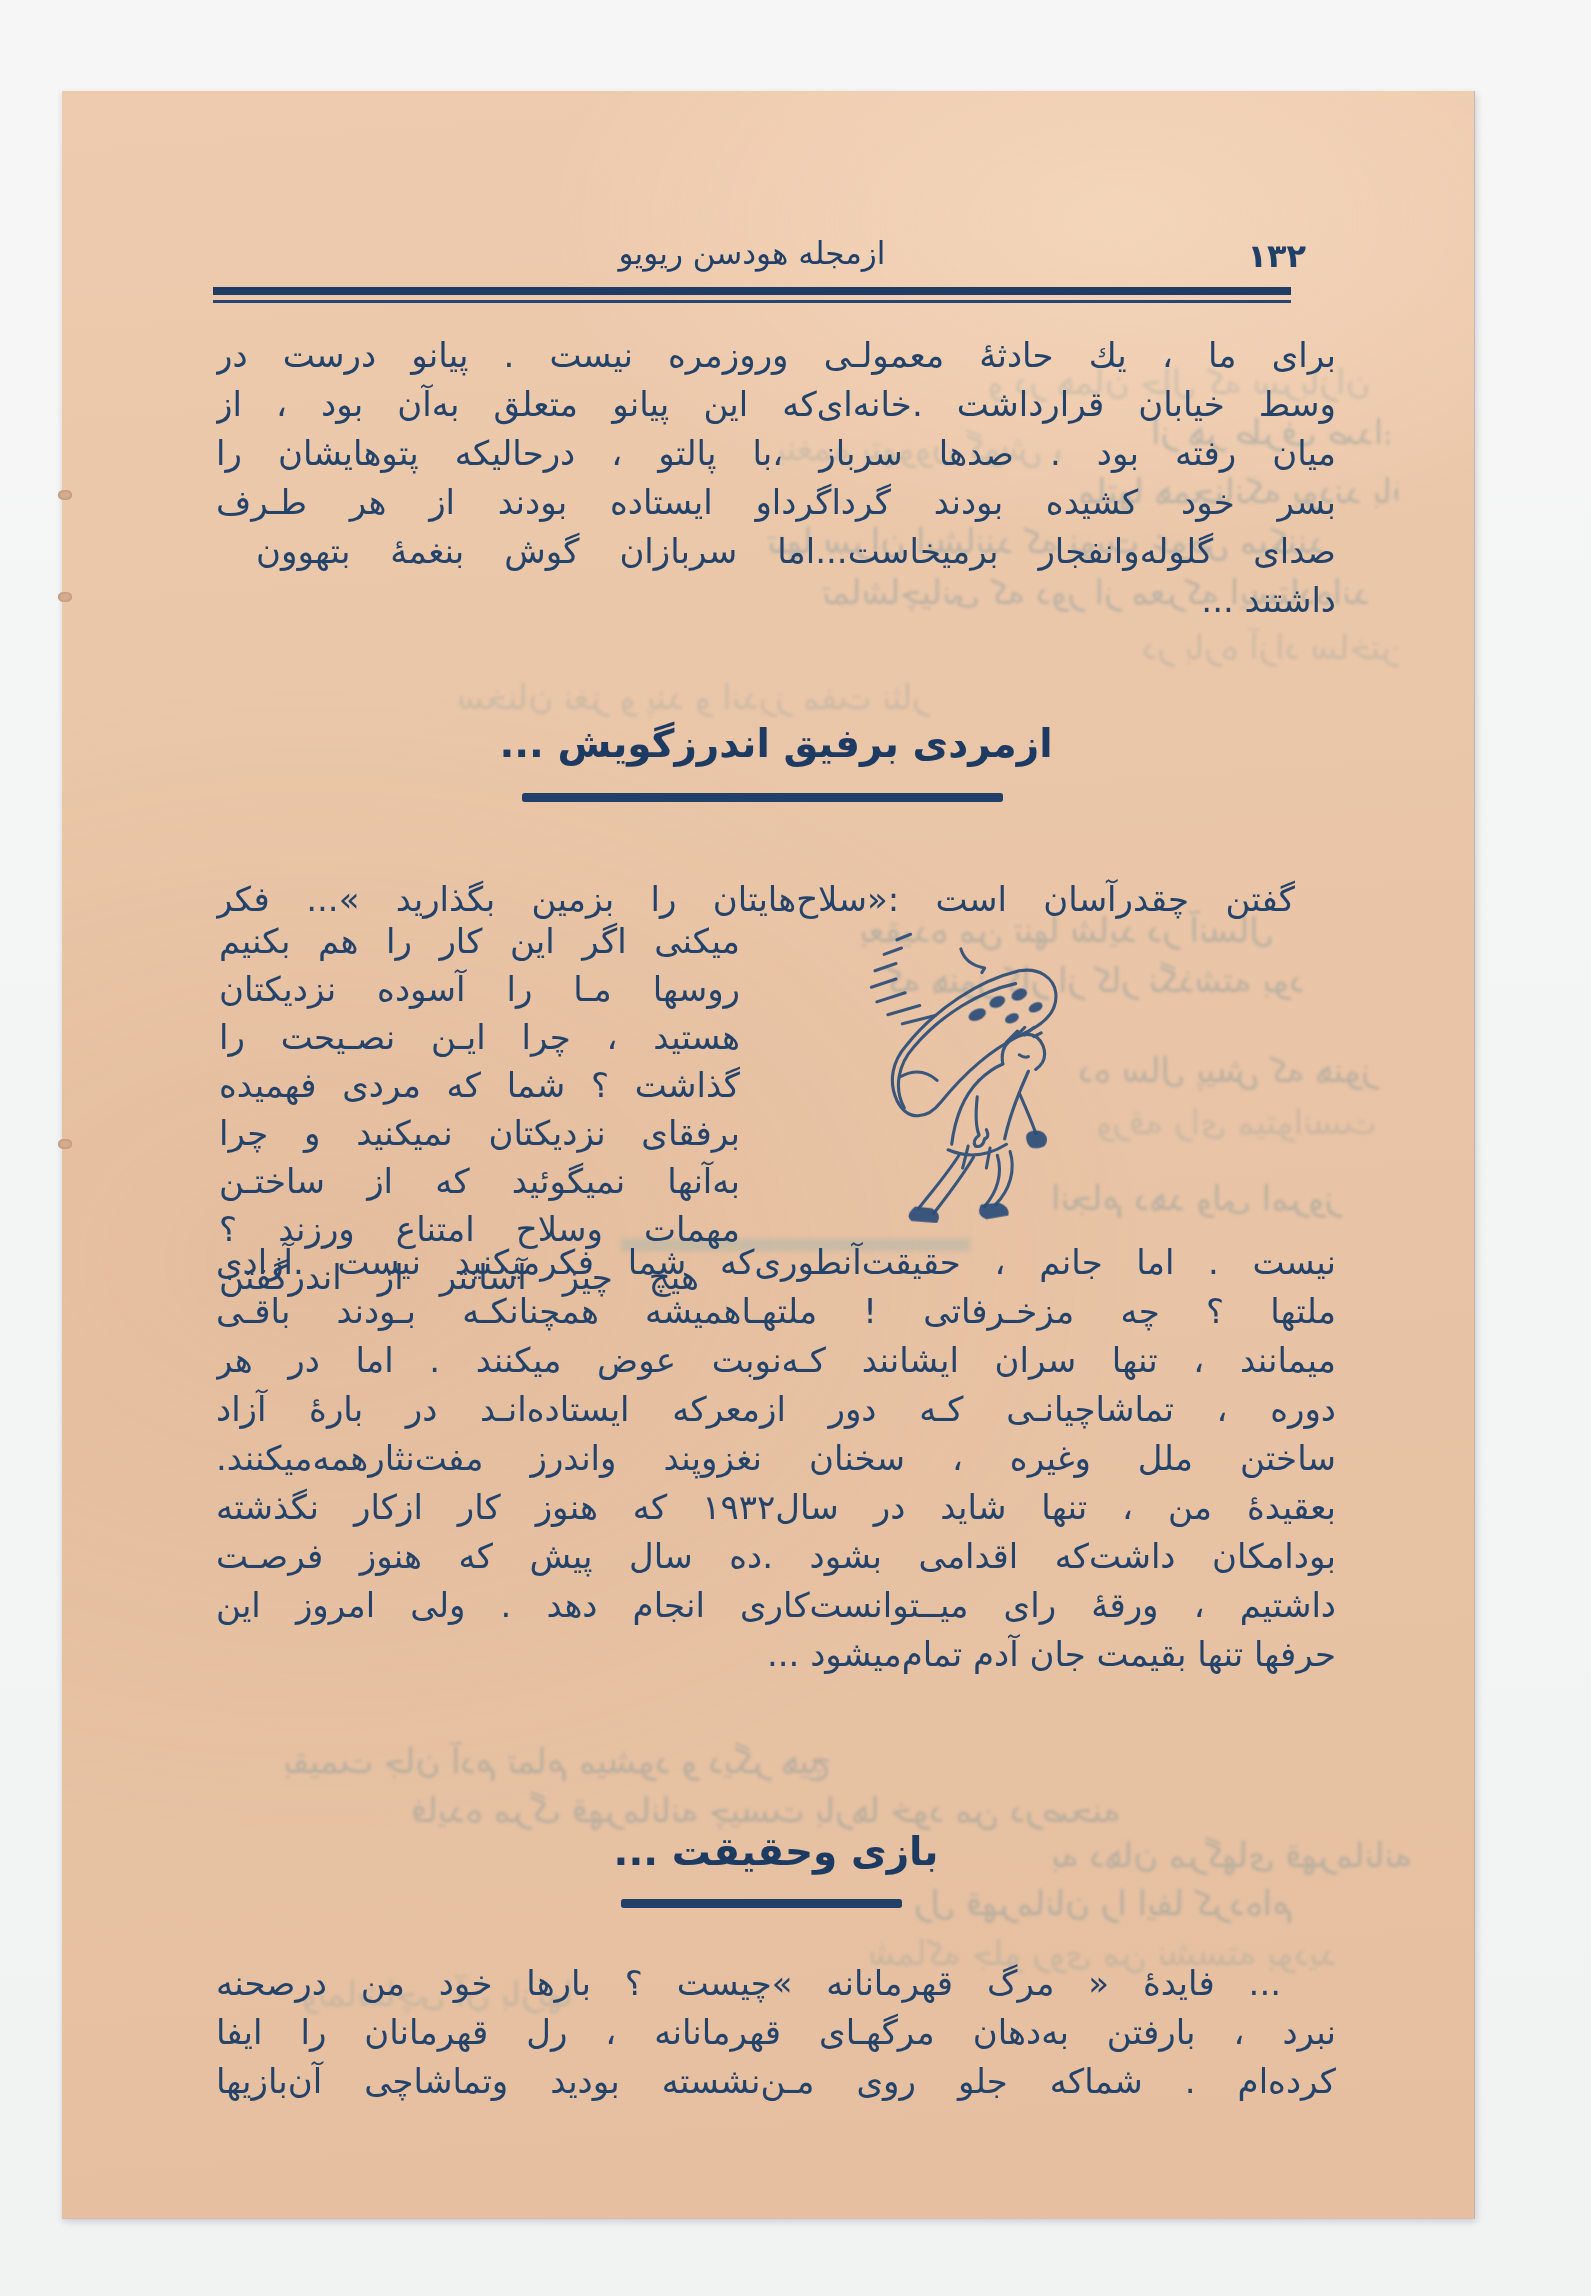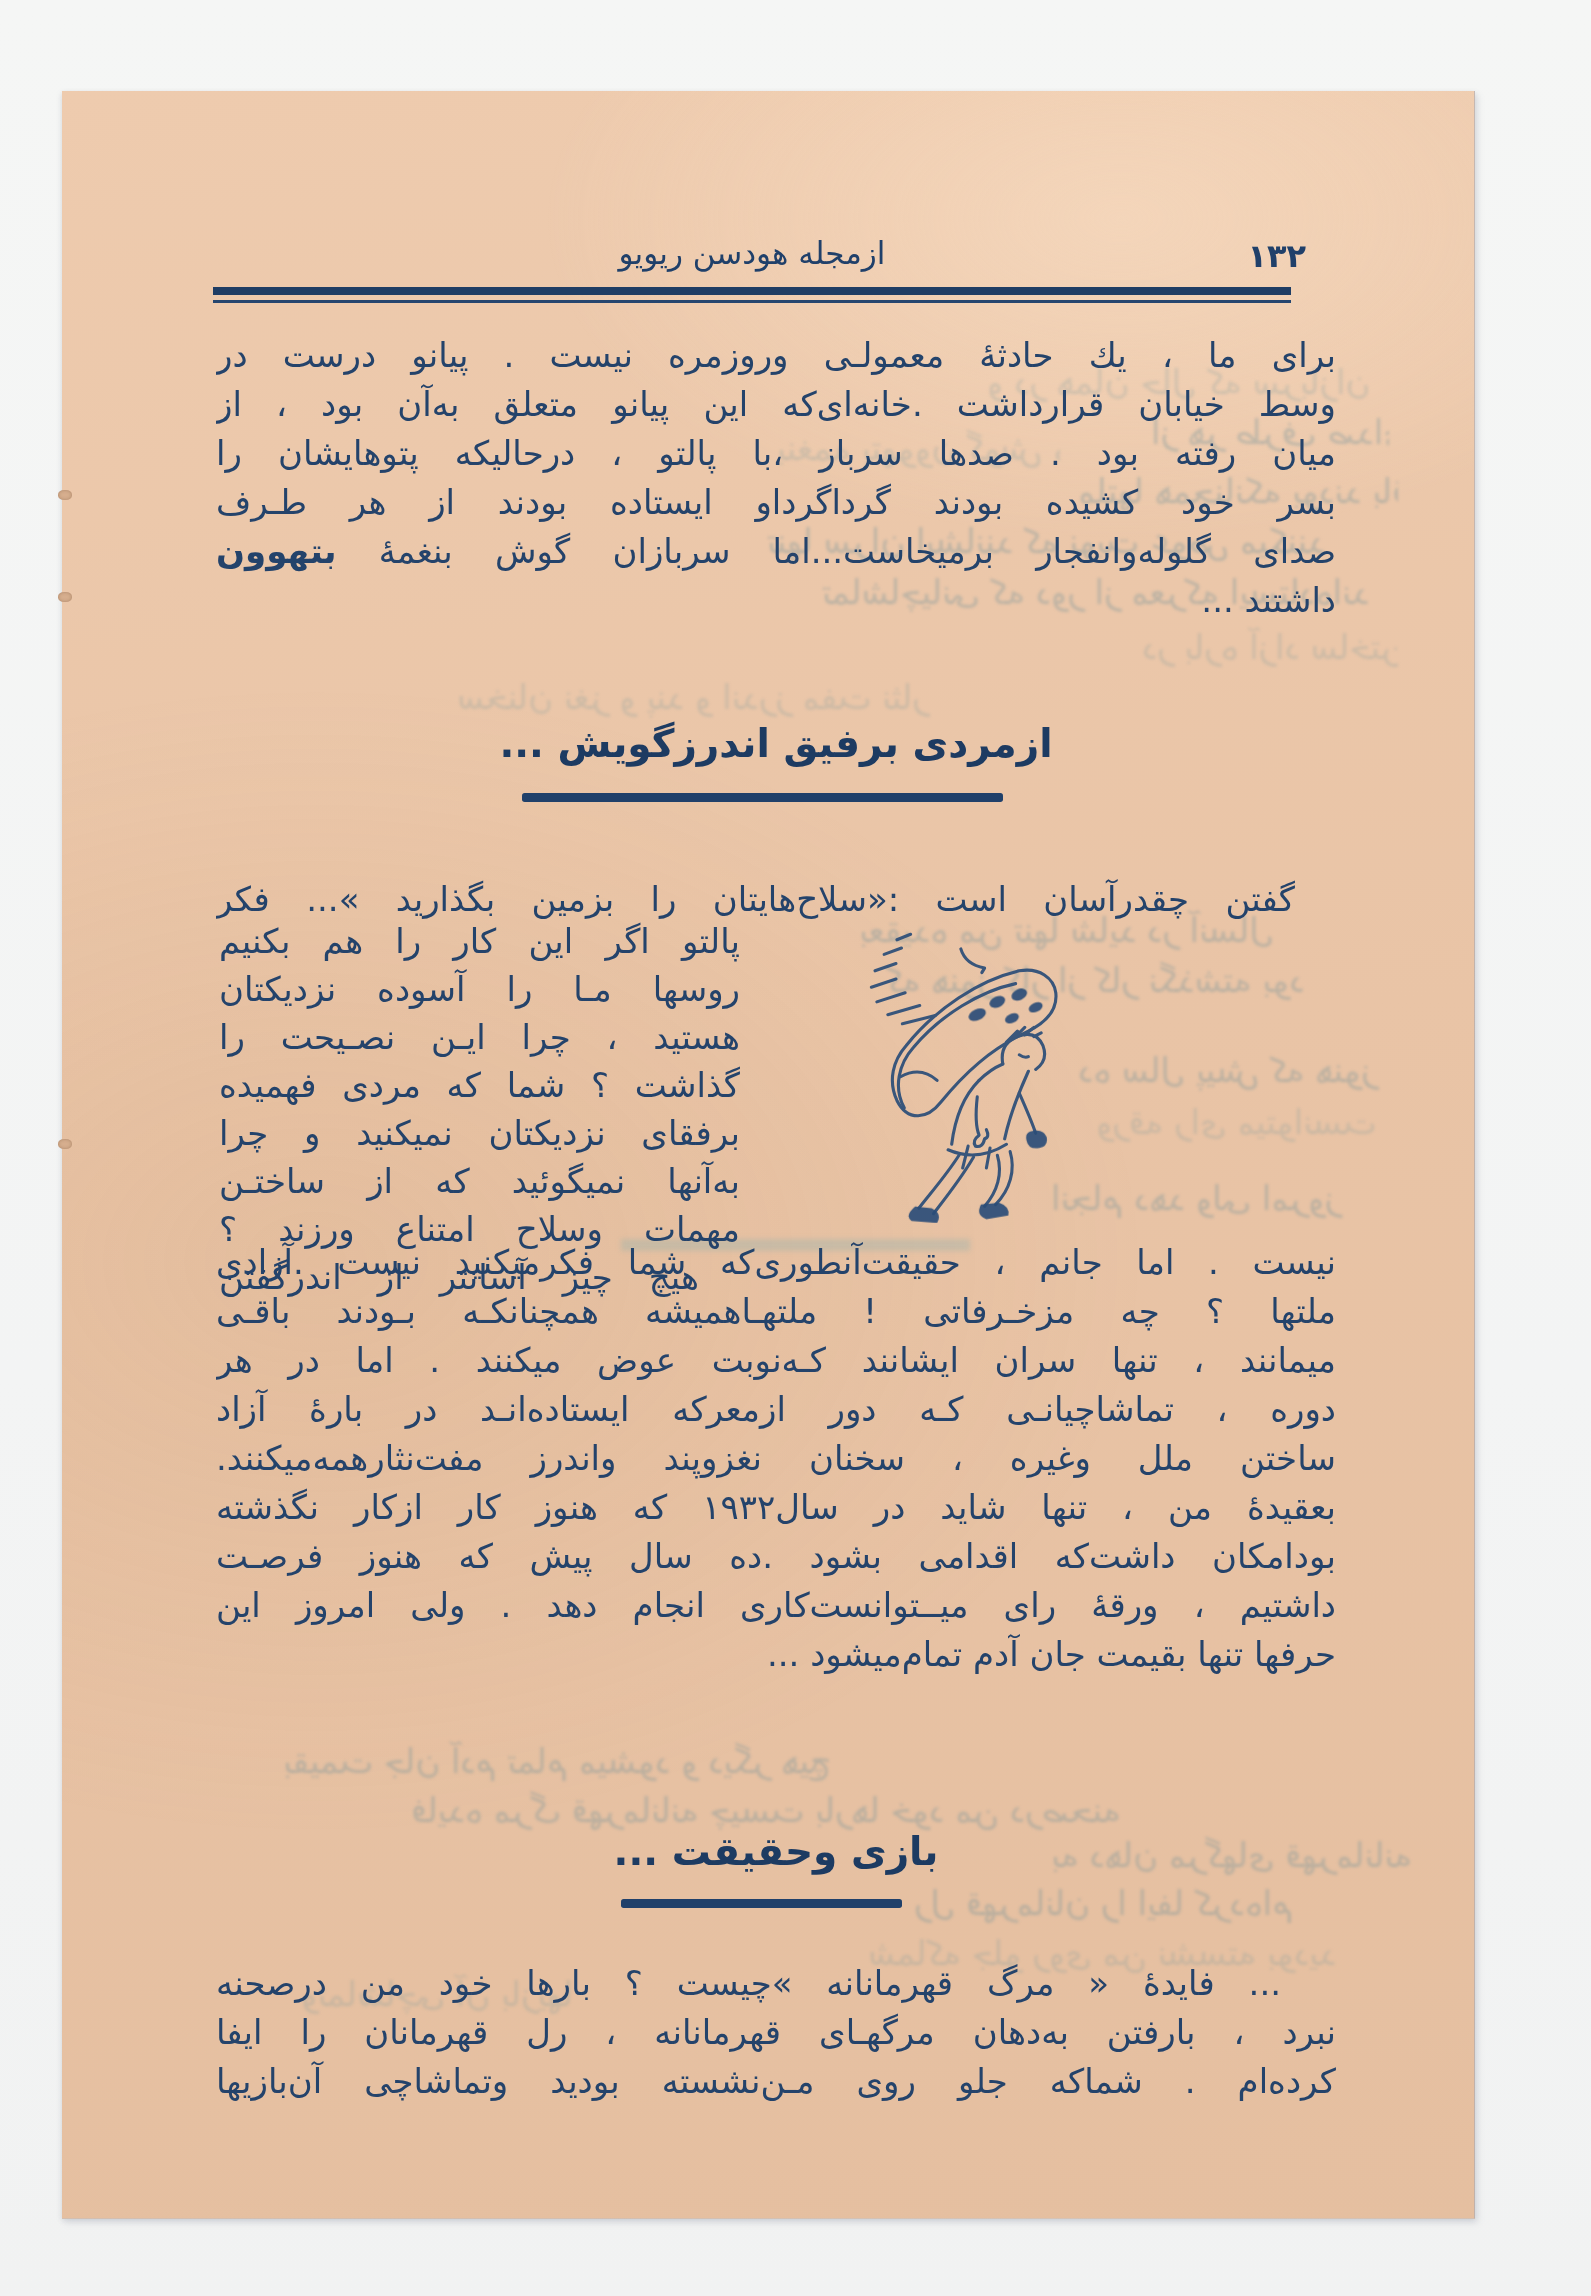--- a/index.html
+++ b/index.html
@@ -50,21 +50,21 @@
   }
   .h1pos{top:630px;} .h2pos{top:1738px;}
   .underline1{position:absolute;left:460px;top:702px;width:481px;height:9.1px;background:#20406a;border-radius:2.7px;}
   .underline2{position:absolute;left:559px;top:1808px;width:281px;height:9.1px;background:#20406a;border-radius:2.7px;}
 
   #para-piano{left:154px;top:240px;width:1120px;}
   #s1-intro{left:154px;top:784px;width:1120px;}
   #s1-col{left:157px;top:826px;width:521px;}
   #s1-body{left:154px;top:1147px;width:1120px;}
   #para-game{left:154px;top:1868px;width:1120px;}
-  .boldword{font-weight:700;}
+  .boldword{font-weight:400;margin-left:40px;}
 
   
   .illo{position:absolute;left:778px;top:836px;width:238px;height:315px;}
 
   
   .ghost{
     position:absolute;direction:rtl;white-space:nowrap;overflow:hidden;
     font-size:34px;line-height:42px;color:rgba(99,140,151,0.33);
     filter:blur(1.5px);transform:scaleX(-1);pointer-events:none;
   }
@@ -136,21 +136,21 @@
   </div>
 
   <div class="sechead h1pos">ازمردی برفیق اندرزگویش ...</div>
   <div class="underline1"></div>
 
   <div id="s1-intro" class="tcol">
     <div class="tline ind45">گفتن چقدرآسان است :«سلاح‌هایتان را بزمین بگذارید »... فكر</div>
   </div>
 
   <div id="s1-col" class="tcol">
-    <div class="tline colline">پالتو اگر این كار را هم بكنیم</div>
+    <div class="tline colline">میكنی اگر این كار را هم بكنیم</div>
     <div class="tline colline">روسها مـا را آسوده نزدیكتان</div>
     <div class="tline colline">هستید ، چرا ایـن نصـیحت را</div>
     <div class="tline colline">گذاشت ؟ شما كه مردی فهمیده</div>
     <div class="tline colline">برفقای نزدیكتان نمیكنید و چرا</div>
     <div class="tline colline">به‌آنها نمیگوئید كه از ساختـن</div>
     <div class="tline colline">مهمات وسلاح امتناع ورزند ؟</div>
     <div class="tline colline ind45">هیچ چیز آسانتر از اندرگفتن</div>
   </div>
 
   <svg class="illo" viewBox="0 0 260 345" xmlns="http://www.w3.org/2000/svg">

